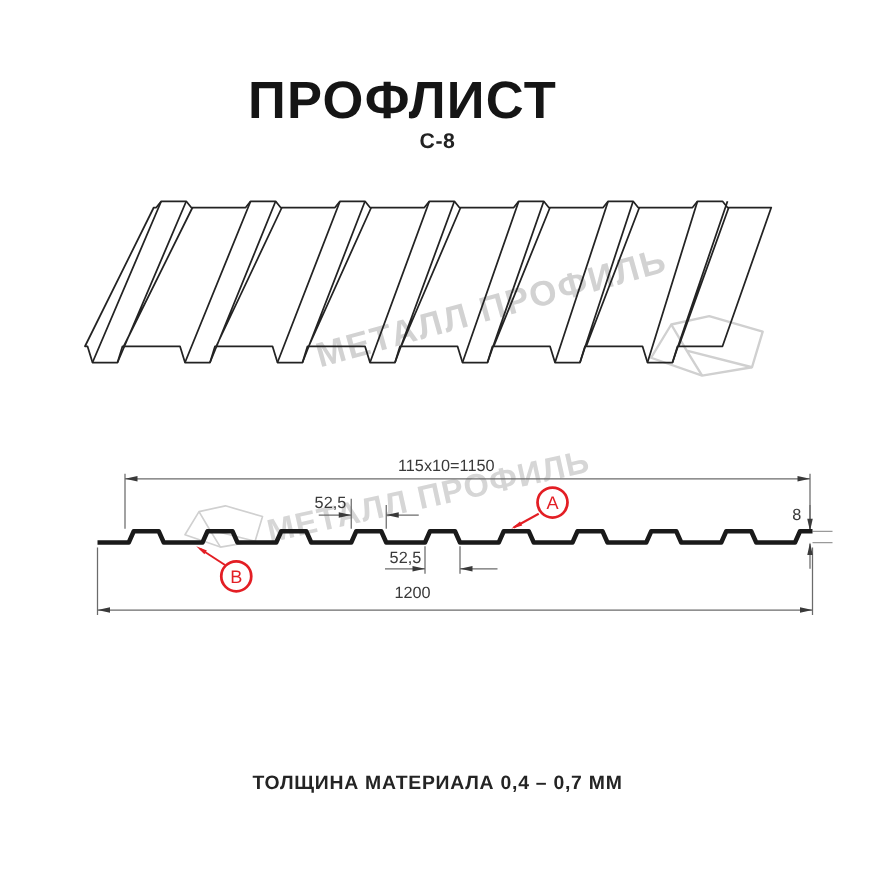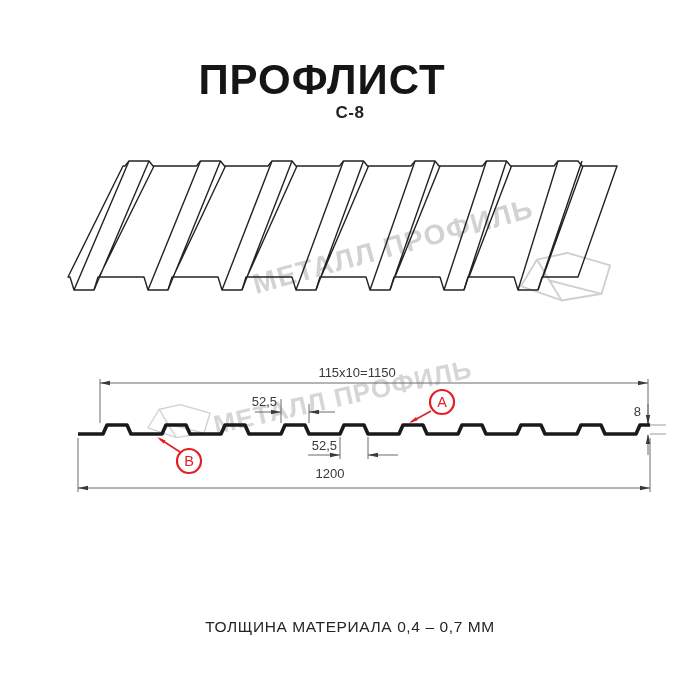--- a/index.html
+++ b/index.html
@@ -1,20 +1,20 @@
 <!DOCTYPE html>
 <html><head>
 <meta charset="utf-8">
 <style>
   html,body{margin:0;padding:0;background:#ffffff;}
   body{width:700px;height:700px;position:relative;font-family:"Liberation Sans",sans-serif;overflow:hidden;}
   .abs{position:absolute;}
   .title{left:0;top:56px;width:644px;text-align:center;font-size:42px;font-weight:800;letter-spacing:1px;color:#151515;}
   .subtitle{left:0;top:103px;width:700px;text-align:center;font-size:17px;font-weight:700;letter-spacing:.5px;color:#222;}
-  .caption{left:0;top:618px;width:700px;text-align:center;font-size:15.5px;font-weight:400;letter-spacing:.6px;color:#242424;}
+  .caption{left:0;top:618px;width:700px;text-align:center;font-size:15.5px;font-weight:700;letter-spacing:.6px;color:#242424;}
   svg{display:block;}
   svg text{font-family:"Liberation Sans",sans-serif;}
   .dim-t{font-size:13px;fill:#3a3a3a;}
   .red-t{font-size:14.5px;fill:#e31e24;font-weight:400;}
   .wm-t{font-size:28px;font-weight:700;fill:#d2d2d2;letter-spacing:1.5px;}
   .wm-t2{font-size:26px;font-weight:700;fill:#d6d6d6;letter-spacing:1px;}
   .dimline{stroke:#6b6b6b;stroke-width:1;fill:none;}
   .leader{stroke:#9a9a9a;stroke-width:1;fill:none;}
   .arr{fill:#3a3a3a;stroke:none;}
   .profile{stroke:#1a1a1a;stroke-width:3.6;fill:none;stroke-linejoin:round;}

